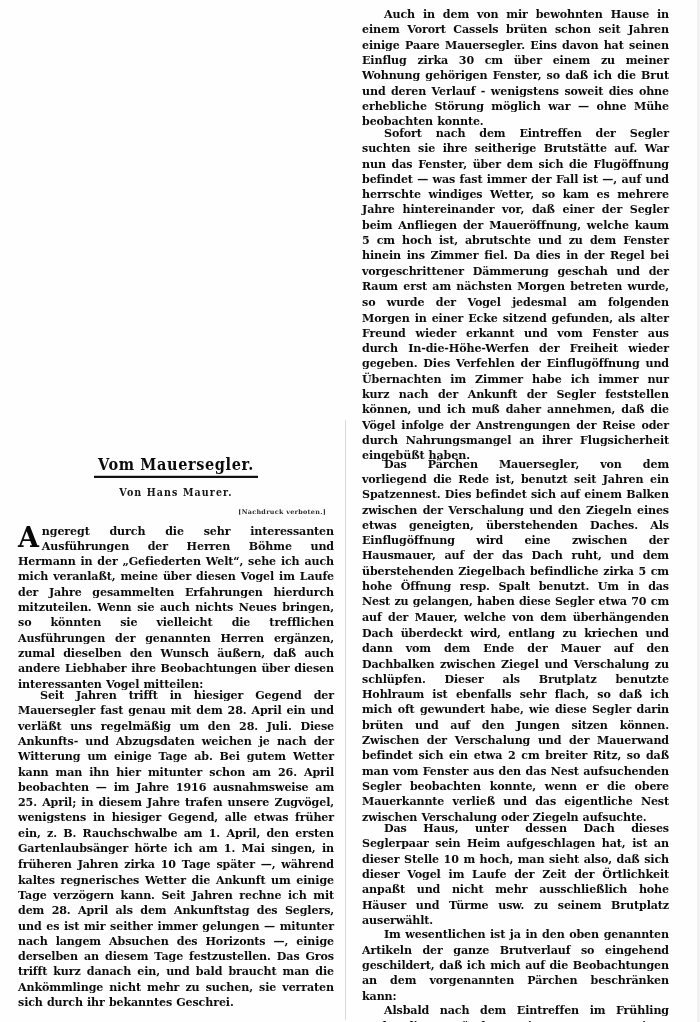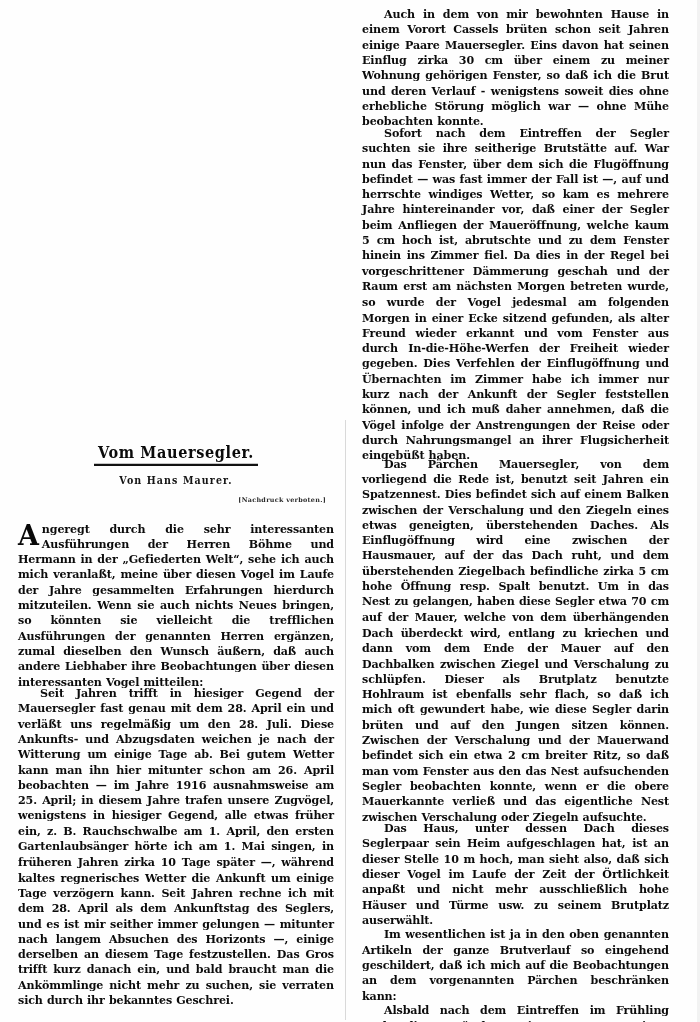--- a/index.html
+++ b/index.html
@@ -42,21 +42,21 @@
     display: flex;
     flex-direction: row;
   }
 
   .column {
     position: relative;
     box-sizing: border-box;
   }
   .column-left {
     width: 348px;
-    padding: 4px 14px 0 18px;
+    padding: 16px 14px 0 18px;
   }
   .column-right {
     width: 352px;
     padding: 8px 31px 0 14px;
   }
 
   
   .col-rule {
     position: absolute;
     left: 345px;
@@ -90,21 +90,21 @@
   .article-byline {
     margin-top: 9px;
     font-family: "DejaVu Serif", serif;
     font-weight: 700;
     font-size: 9.5px;
     letter-spacing: 1.1px;
     color: #141414;
     transform: scaleY(1.1);
   }
   .copyright-note {
-    margin: 10px 0 19px 0;
+    margin: 10px 0 9px 0;
     text-align: right;
     padding-right: 8px;
     font-family: "DejaVu Serif", serif;
     font-weight: 700;
     font-size: 6.4px;
     letter-spacing: 0.3px;
     color: #2a2a2a;
   }
 
   

